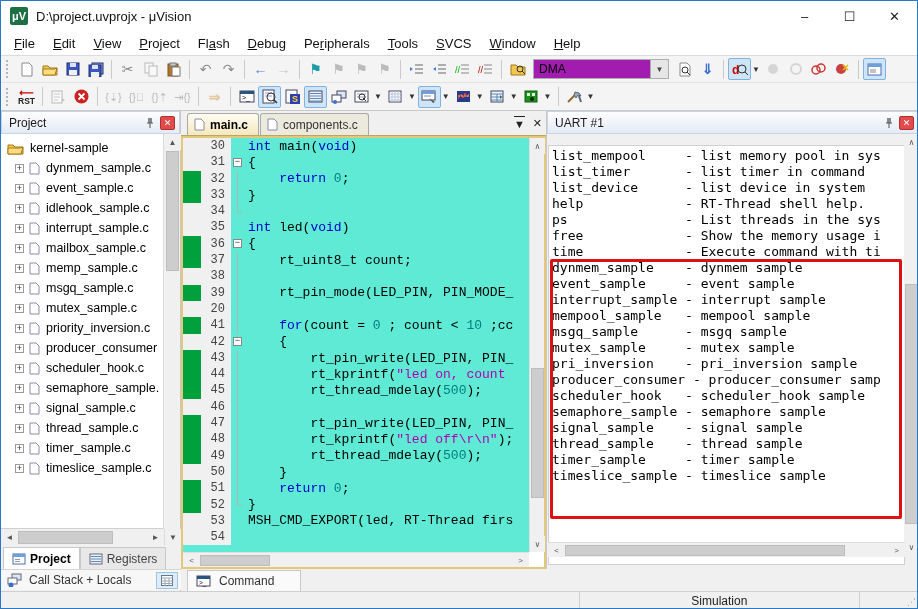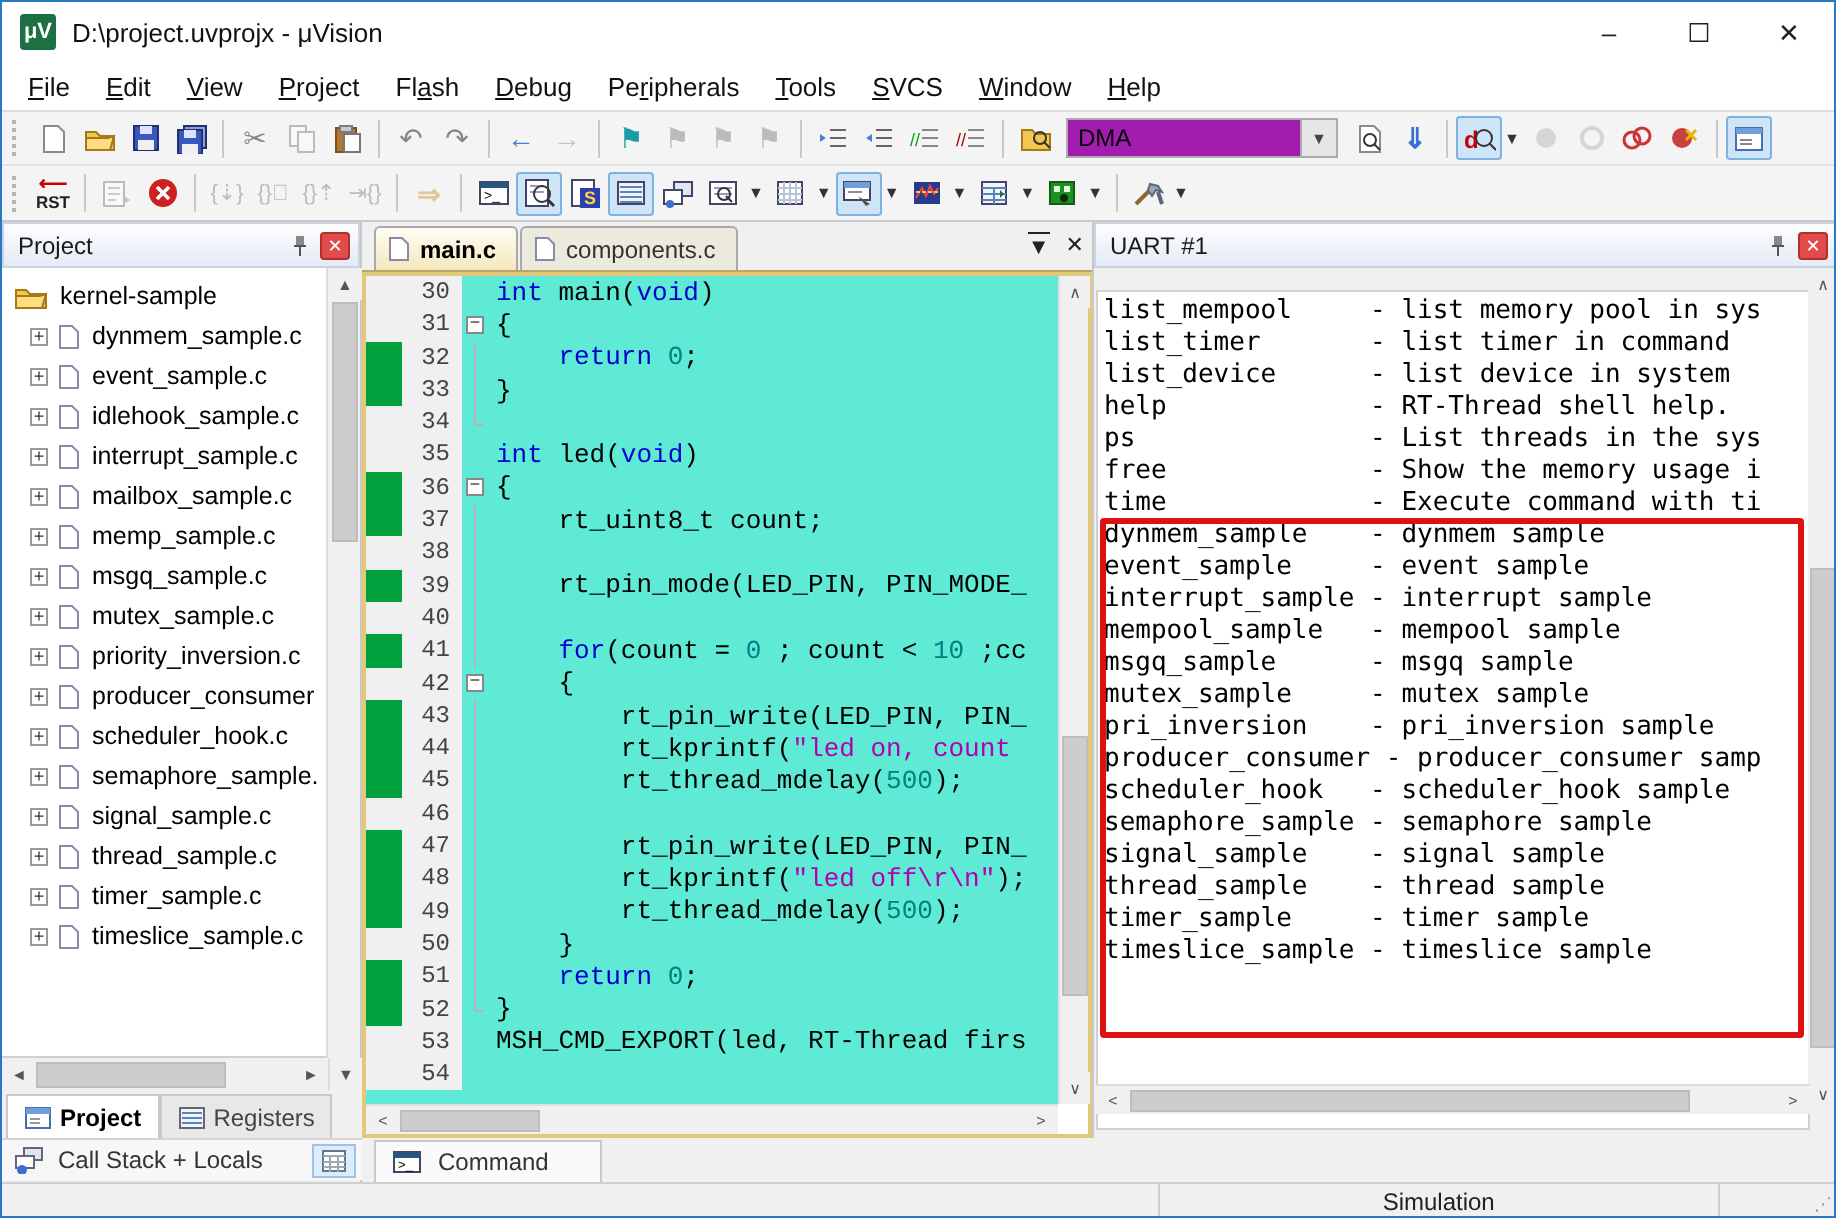--- a/index.html
+++ b/index.html
@@ -671,21 +671,21 @@
           <div class="code-line"><div class="chgcol"></div><div class="numcol">30</div><div class="foldcol"></div><div class="codetxt"><span class="tk-k">int</span><span class="tk-p"> main(</span><span class="tk-k">void</span><span class="tk-p">)</span></div></div>
           <div class="code-line"><div class="chgcol"></div><div class="numcol">31</div><div class="foldcol"><span class="fbox">−</span></div><div class="codetxt"><span class="tk-p">{</span></div></div>
           <div class="code-line"><div class="chgcol on"></div><div class="numcol">32</div><div class="foldcol fline"></div><div class="codetxt"><span class="tk-p">    </span><span class="tk-k">return</span><span class="tk-p"> </span><span class="tk-n">0</span><span class="tk-p">;</span></div></div>
           <div class="code-line"><div class="chgcol on"></div><div class="numcol">33</div><div class="foldcol fline"></div><div class="codetxt"><span class="tk-p">}</span></div></div>
           <div class="code-line"><div class="chgcol"></div><div class="numcol">34</div><div class="foldcol fend"></div><div class="codetxt"></div></div>
           <div class="code-line"><div class="chgcol"></div><div class="numcol">35</div><div class="foldcol"></div><div class="codetxt"><span class="tk-k">int</span><span class="tk-p"> led(</span><span class="tk-k">void</span><span class="tk-p">)</span></div></div>
           <div class="code-line"><div class="chgcol on"></div><div class="numcol">36</div><div class="foldcol"><span class="fbox">−</span></div><div class="codetxt"><span class="tk-p">{</span></div></div>
           <div class="code-line"><div class="chgcol on"></div><div class="numcol">37</div><div class="foldcol fline"></div><div class="codetxt"><span class="tk-p">    rt_uint8_t count;</span></div></div>
           <div class="code-line"><div class="chgcol"></div><div class="numcol">38</div><div class="foldcol fline"></div><div class="codetxt"></div></div>
           <div class="code-line"><div class="chgcol on"></div><div class="numcol">39</div><div class="foldcol fline"></div><div class="codetxt"><span class="tk-p">    rt_pin_mode(LED_PIN, PIN_MODE_</span></div></div>
-          <div class="code-line"><div class="chgcol"></div><div class="numcol">40</div><div class="foldcol fline"></div><div class="codetxt"></div></div>
+          <div class="code-line"><div class="chgcol"></div><div class="numcol">20</div><div class="foldcol fline"></div><div class="codetxt"></div></div>
           <div class="code-line"><div class="chgcol on"></div><div class="numcol">41</div><div class="foldcol fline"></div><div class="codetxt"><span class="tk-p">    </span><span class="tk-k">for</span><span class="tk-p">(count = </span><span class="tk-n">0</span><span class="tk-p"> ; count &lt; </span><span class="tk-n">10</span><span class="tk-p"> ;cc</span></div></div>
           <div class="code-line"><div class="chgcol"></div><div class="numcol">42</div><div class="foldcol"><span class="fbox">−</span></div><div class="codetxt"><span class="tk-p">    {</span></div></div>
           <div class="code-line"><div class="chgcol on"></div><div class="numcol">43</div><div class="foldcol fline"></div><div class="codetxt"><span class="tk-p">        rt_pin_write(LED_PIN, PIN_</span></div></div>
           <div class="code-line"><div class="chgcol on"></div><div class="numcol">44</div><div class="foldcol fline"></div><div class="codetxt"><span class="tk-p">        rt_kprintf(</span><span class="tk-s">"led on, count</span></div></div>
           <div class="code-line"><div class="chgcol on"></div><div class="numcol">45</div><div class="foldcol fline"></div><div class="codetxt"><span class="tk-p">        rt_thread_mdelay(</span><span class="tk-n">500</span><span class="tk-p">);</span></div></div>
           <div class="code-line"><div class="chgcol"></div><div class="numcol">46</div><div class="foldcol fline"></div><div class="codetxt"></div></div>
           <div class="code-line"><div class="chgcol on"></div><div class="numcol">47</div><div class="foldcol fline"></div><div class="codetxt"><span class="tk-p">        rt_pin_write(LED_PIN, PIN_</span></div></div>
           <div class="code-line"><div class="chgcol on"></div><div class="numcol">48</div><div class="foldcol fline"></div><div class="codetxt"><span class="tk-p">        rt_kprintf(</span><span class="tk-s">"led off\r\n"</span><span class="tk-p">);</span></div></div>
           <div class="code-line"><div class="chgcol on"></div><div class="numcol">49</div><div class="foldcol fline"></div><div class="codetxt"><span class="tk-p">        rt_thread_mdelay(</span><span class="tk-n">500</span><span class="tk-p">);</span></div></div>
           <div class="code-line"><div class="chgcol"></div><div class="numcol">50</div><div class="foldcol fline"></div><div class="codetxt"><span class="tk-p">    }</span></div></div>

